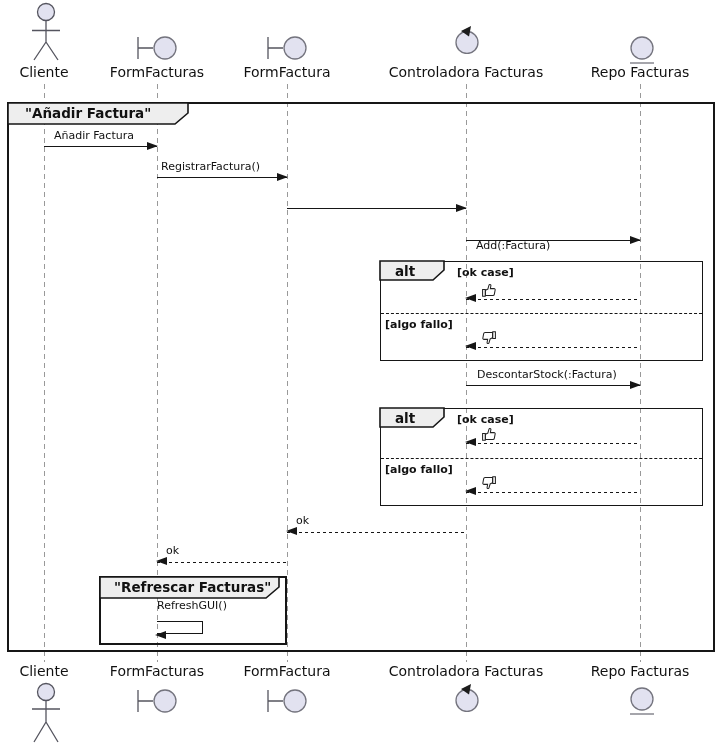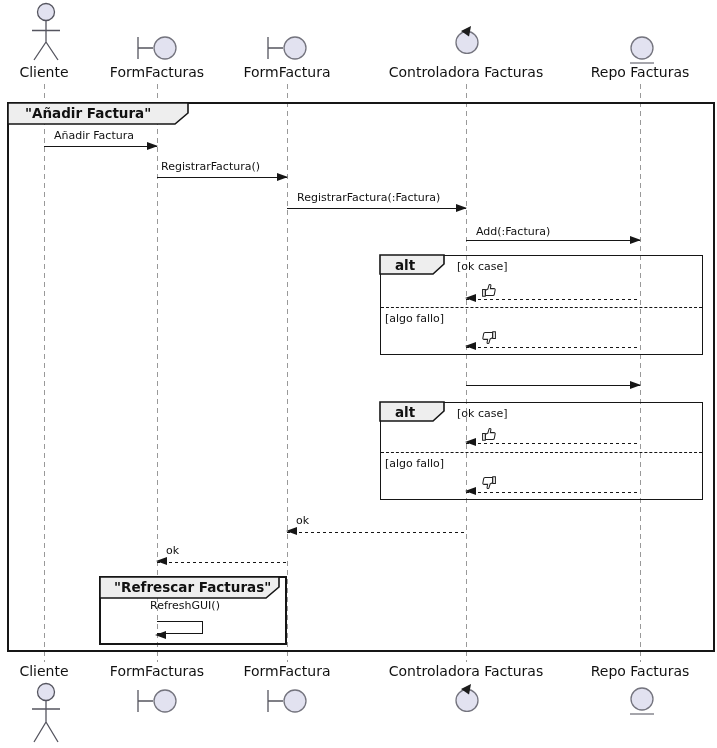--- a/index.html
+++ b/index.html
@@ -8,26 +8,26 @@
     font-family:"DejaVu Sans", sans-serif;color:#111;overflow:hidden;
   }
   .lifeline{
     position:absolute;width:1px;top:84px;height:578px;
     background:repeating-linear-gradient(to bottom,#999 0 5px,transparent 5px 9px);
   }
   .plabel{
     position:absolute;font-size:14px;text-align:center;white-space:nowrap;color:#111;
   }
   .frame{position:absolute;border:2px solid #161616;background:transparent;}
-  .fragment{position:absolute;border:1.6px solid #161616;background:transparent;}
+  .fragment{position:absolute;border:1.6px solid #161616;background:transparent;margin-top:6px;}
   .pent{position:absolute;left:-2px;top:-2px;}
   .pent-text{
     position:absolute;font-weight:bold;font-size:13.5px;white-space:nowrap;color:#111;
   }
-  .guard{position:absolute;font-weight:normal;font-size:11px;white-space:nowrap;color:#111;}
+  .guard{position:absolute;font-weight:bold;font-size:11px;white-space:nowrap;color:#111;}
   .divider{position:absolute;left:0;width:100%;border-top:1.4px dashed #161616;height:0;}
   .lbl{position:absolute;font-size:11px;white-space:nowrap;color:#111;}
   .line{position:absolute;height:0;border-top:1.2px solid #161616;}
   .line.dash{
     border-top:none;height:1.2px;
     background:repeating-linear-gradient(90deg,#161616 0 3px,transparent 3px 6px);
   }
   .ah-r{position:absolute;right:-1px;top:-5px;width:0;height:0;
     border-top:4.5px solid transparent;border-bottom:4.5px solid transparent;
     border-left:11px solid #161616;}
@@ -95,26 +95,25 @@
   <div class="lbl" style="left:54px;top:129px">Añadir Factura</div>
   <div class="line" style="left:44px;top:146px;width:113px">
       <span class="ah-r"></span>
     </div>
 
   <div class="lbl" style="left:161px;top:160px">RegistrarFactura()</div>
   <div class="line" style="left:157px;top:177px;width:130px">
       <span class="ah-r"></span>
     </div>
 
-  <div class="lbl" style="left:297px;top:191px">RegistrarFactura(:Factura)</div>
   <div class="line" style="left:287px;top:208px;width:179px">
       <span class="ah-r"></span>
     </div>
 
-  <div class="lbl" style="left:476px;top:225px">Add(:Factura)</div>
+  <div class="lbl" style="left:476px;top:239px">Add(:Factura)</div>
   <div class="line" style="left:466px;top:240px;width:174px">
       <span class="ah-r"></span>
     </div>
 
   <div class="fragment" style="left:380px;top:255px;width:321px;height:98px">
     <svg class="pent" style="left:-1.6px;top:-1.6px" width="68" height="21">
       <path d="M1 1 H65 V10 L54 20 H1 Z" fill="#EEEEEE" stroke="#161616" stroke-width="1.6"></path>
     </svg>
     <div class="pent-text" style="left:14px;top:1px">alt</div>
     <div class="guard" style="left:76px;top:4px">[ok case]</div>
@@ -127,20 +126,21 @@
   <div class="line dash" style="left:466px;top:299px;width:174px">
       <span class="ah-l"></span>
     </div>
   <svg class="thumb" style="left:481px;top:330px" viewBox="0 0 14 14">
       <use href="#thumb-up" transform="rotate(180 7 7)"></use>
     </svg>
   <div class="line dash" style="left:466px;top:347px;width:174px">
       <span class="ah-l"></span>
     </div>
 
+  <div class="lbl" style="left:477px;top:368px">DescontarStock(:Factura)</div>
   <div class="line" style="left:466px;top:385px;width:174px">
       <span class="ah-r"></span>
     </div>
 
   <div class="fragment" style="left:380px;top:402px;width:321px;height:96px">
     <svg class="pent" style="left:-1.6px;top:-1.6px" width="68" height="21">
       <path d="M1 1 H65 V10 L54 20 H1 Z" fill="#EEEEEE" stroke="#161616" stroke-width="1.6"></path>
     </svg>
     <div class="pent-text" style="left:14px;top:1px">alt</div>
     <div class="guard" style="left:76px;top:4px">[ok case]</div>
@@ -169,21 +169,21 @@
   <div class="line dash" style="left:157px;top:562px;width:130px">
       <span class="ah-l"></span>
     </div>
 
   <div class="frame" style="left:99px;top:576px;width:184px;height:65px">
     <svg class="pent" width="183" height="23">
       <path d="M1 1 H180 V11 L167 22 H1 Z" fill="#EEEEEE" stroke="#161616" stroke-width="1.6"></path>
     </svg>
     <div class="pent-text" style="left:13px;top:1px">"Refrescar Facturas"</div>
   </div>
-  <div class="lbl" style="left:150px;top:599px">RefreshGUI()</div>
+  <div class="lbl" style="left:157px;top:599px">RefreshGUI()</div>
   <div class="selfhook" style="left:157px;top:621px;width:45px;height:11px">
       <span class="ah-l"></span>
     </div>
 
   <div class="plabel" style="left:4px;top:663px;width:80px">Cliente</div>
   <div class="plabel" style="left:97px;top:663px;width:120px">FormFacturas</div>
   <div class="plabel" style="left:227px;top:663px;width:120px">FormFactura</div>
   <div class="plabel" style="left:386px;top:663px;width:160px">Controladora Facturas</div>
   <div class="plabel" style="left:580px;top:663px;width:120px">Repo Facturas</div>
 

